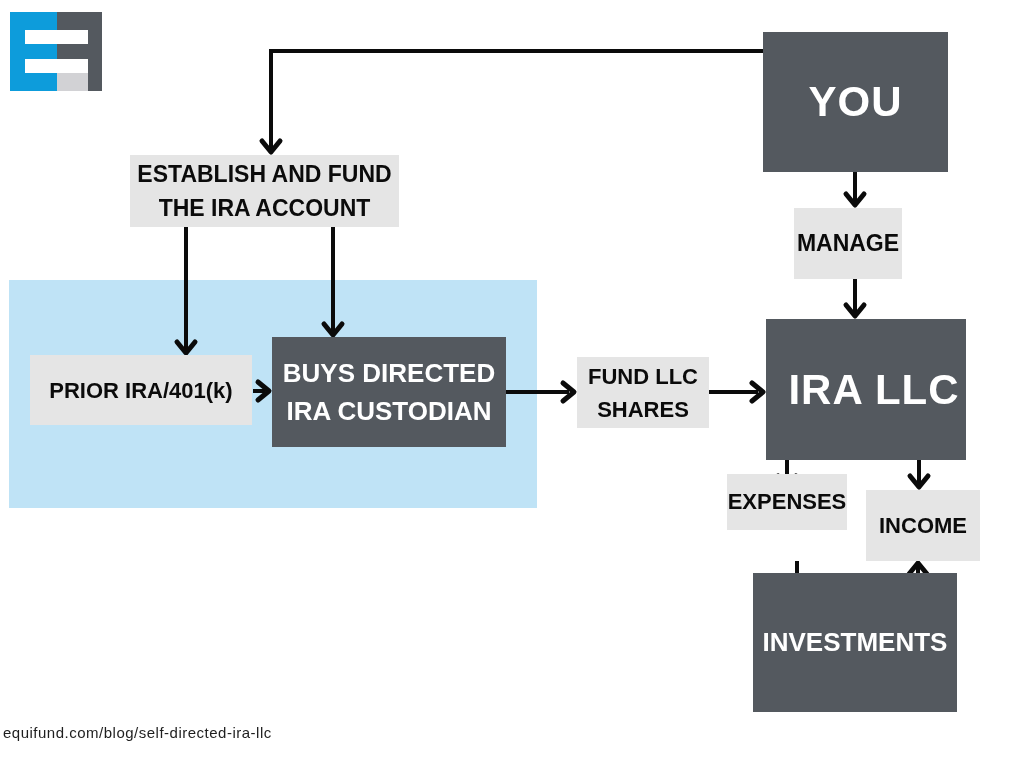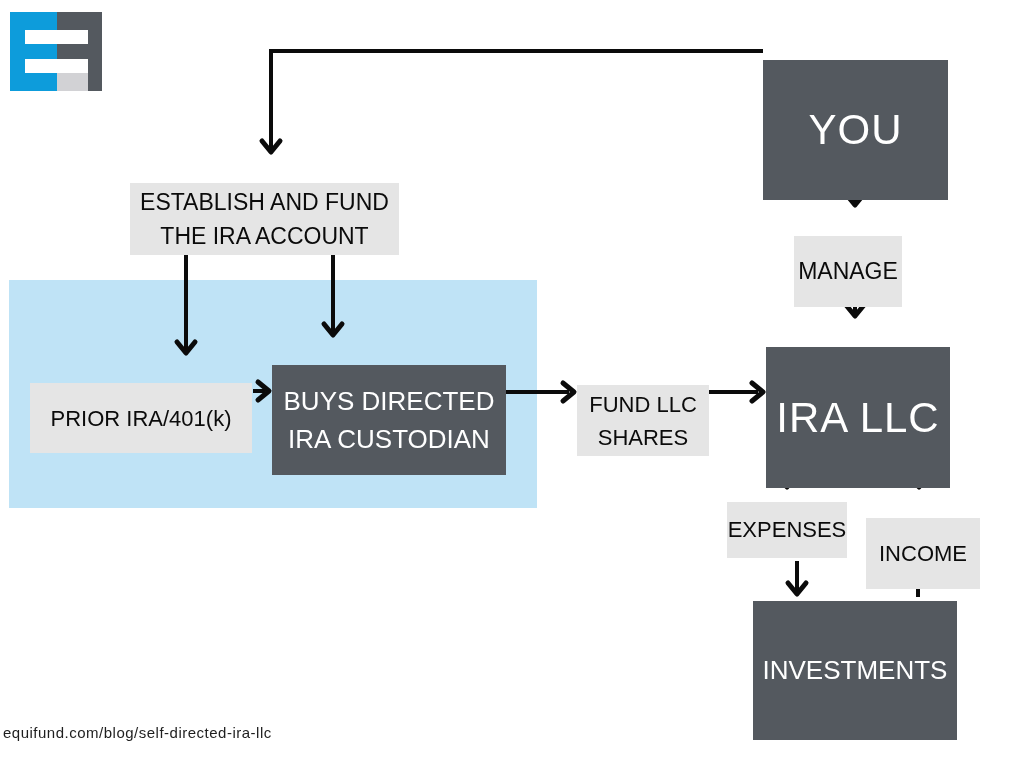--- a/index.html
+++ b/index.html
@@ -30,32 +30,32 @@
   }
   #edges path.head {
     fill: none; stroke: #0b0b0b; stroke-width: 5;
     stroke-linecap: round; stroke-linejoin: round;
   }
 
   
   .node {
     display: flex; flex-direction: column;
     align-items: center; justify-content: center;
-    text-align: center; font-weight: 400; margin-top: 28px;
+    text-align: center; font-weight: 700;
   }
   .node-dark { background: #54595f; color: #ffffff; }
   .node-light { background: #e5e5e5; color: #0b0b0b; }
 
   #node-you        { left: 763px; top: 32px;  width: 185px; height: 140px; font-size: 42px; letter-spacing: 1px; }
   #node-establish  { left: 130px; top: 155px; width: 269px; height: 72px;  font-size: 23px; line-height: 34px; }
   #node-manage     { left: 794px; top: 208px; width: 108px; height: 71px;  font-size: 23px; }
   #node-transfer   { left: 30px;  top: 355px; width: 222px; height: 70px;  font-size: 22px; line-height: 33px; }
   #node-custodian  { left: 272px; top: 337px; width: 234px; height: 110px; font-size: 26px; line-height: 38px; }
   #node-buys       { left: 577px; top: 357px; width: 132px; height: 71px;  font-size: 22px; line-height: 33px; }
-  #node-irallc     { left: 766px; top: 319px; width: 184px; height: 141px; font-size: 42px; letter-spacing: 1px; }
+  #node-irallc     { left: 766px; top: 319px; width: 184px; height: 141px; font-size: 42px; letter-spacing: 1px; padding-left: 16px; }
   #node-expenses   { left: 727px; top: 474px; width: 120px; height: 56px;  font-size: 22px; }
   #node-income     { left: 866px; top: 490px; width: 114px; height: 71px;  font-size: 22px; }
   #node-investments{ left: 753px; top: 573px; width: 204px; height: 139px; font-size: 26px; }
 
   
   #logo { left: 10px; top: 12px; width: 92px; height: 79px; }
   #logo .part { position: absolute; }
   .logo-blue    { left: 0;    top: 0;    width: 47px; height: 79px; background: #0d9cdb; }
   .logo-dark    { left: 47px; top: 0;    width: 45px; height: 79px; background: #54595f; }
   .logo-bar1    { left: 15px; top: 18px; width: 63px; height: 14px; background: #ffffff; }

